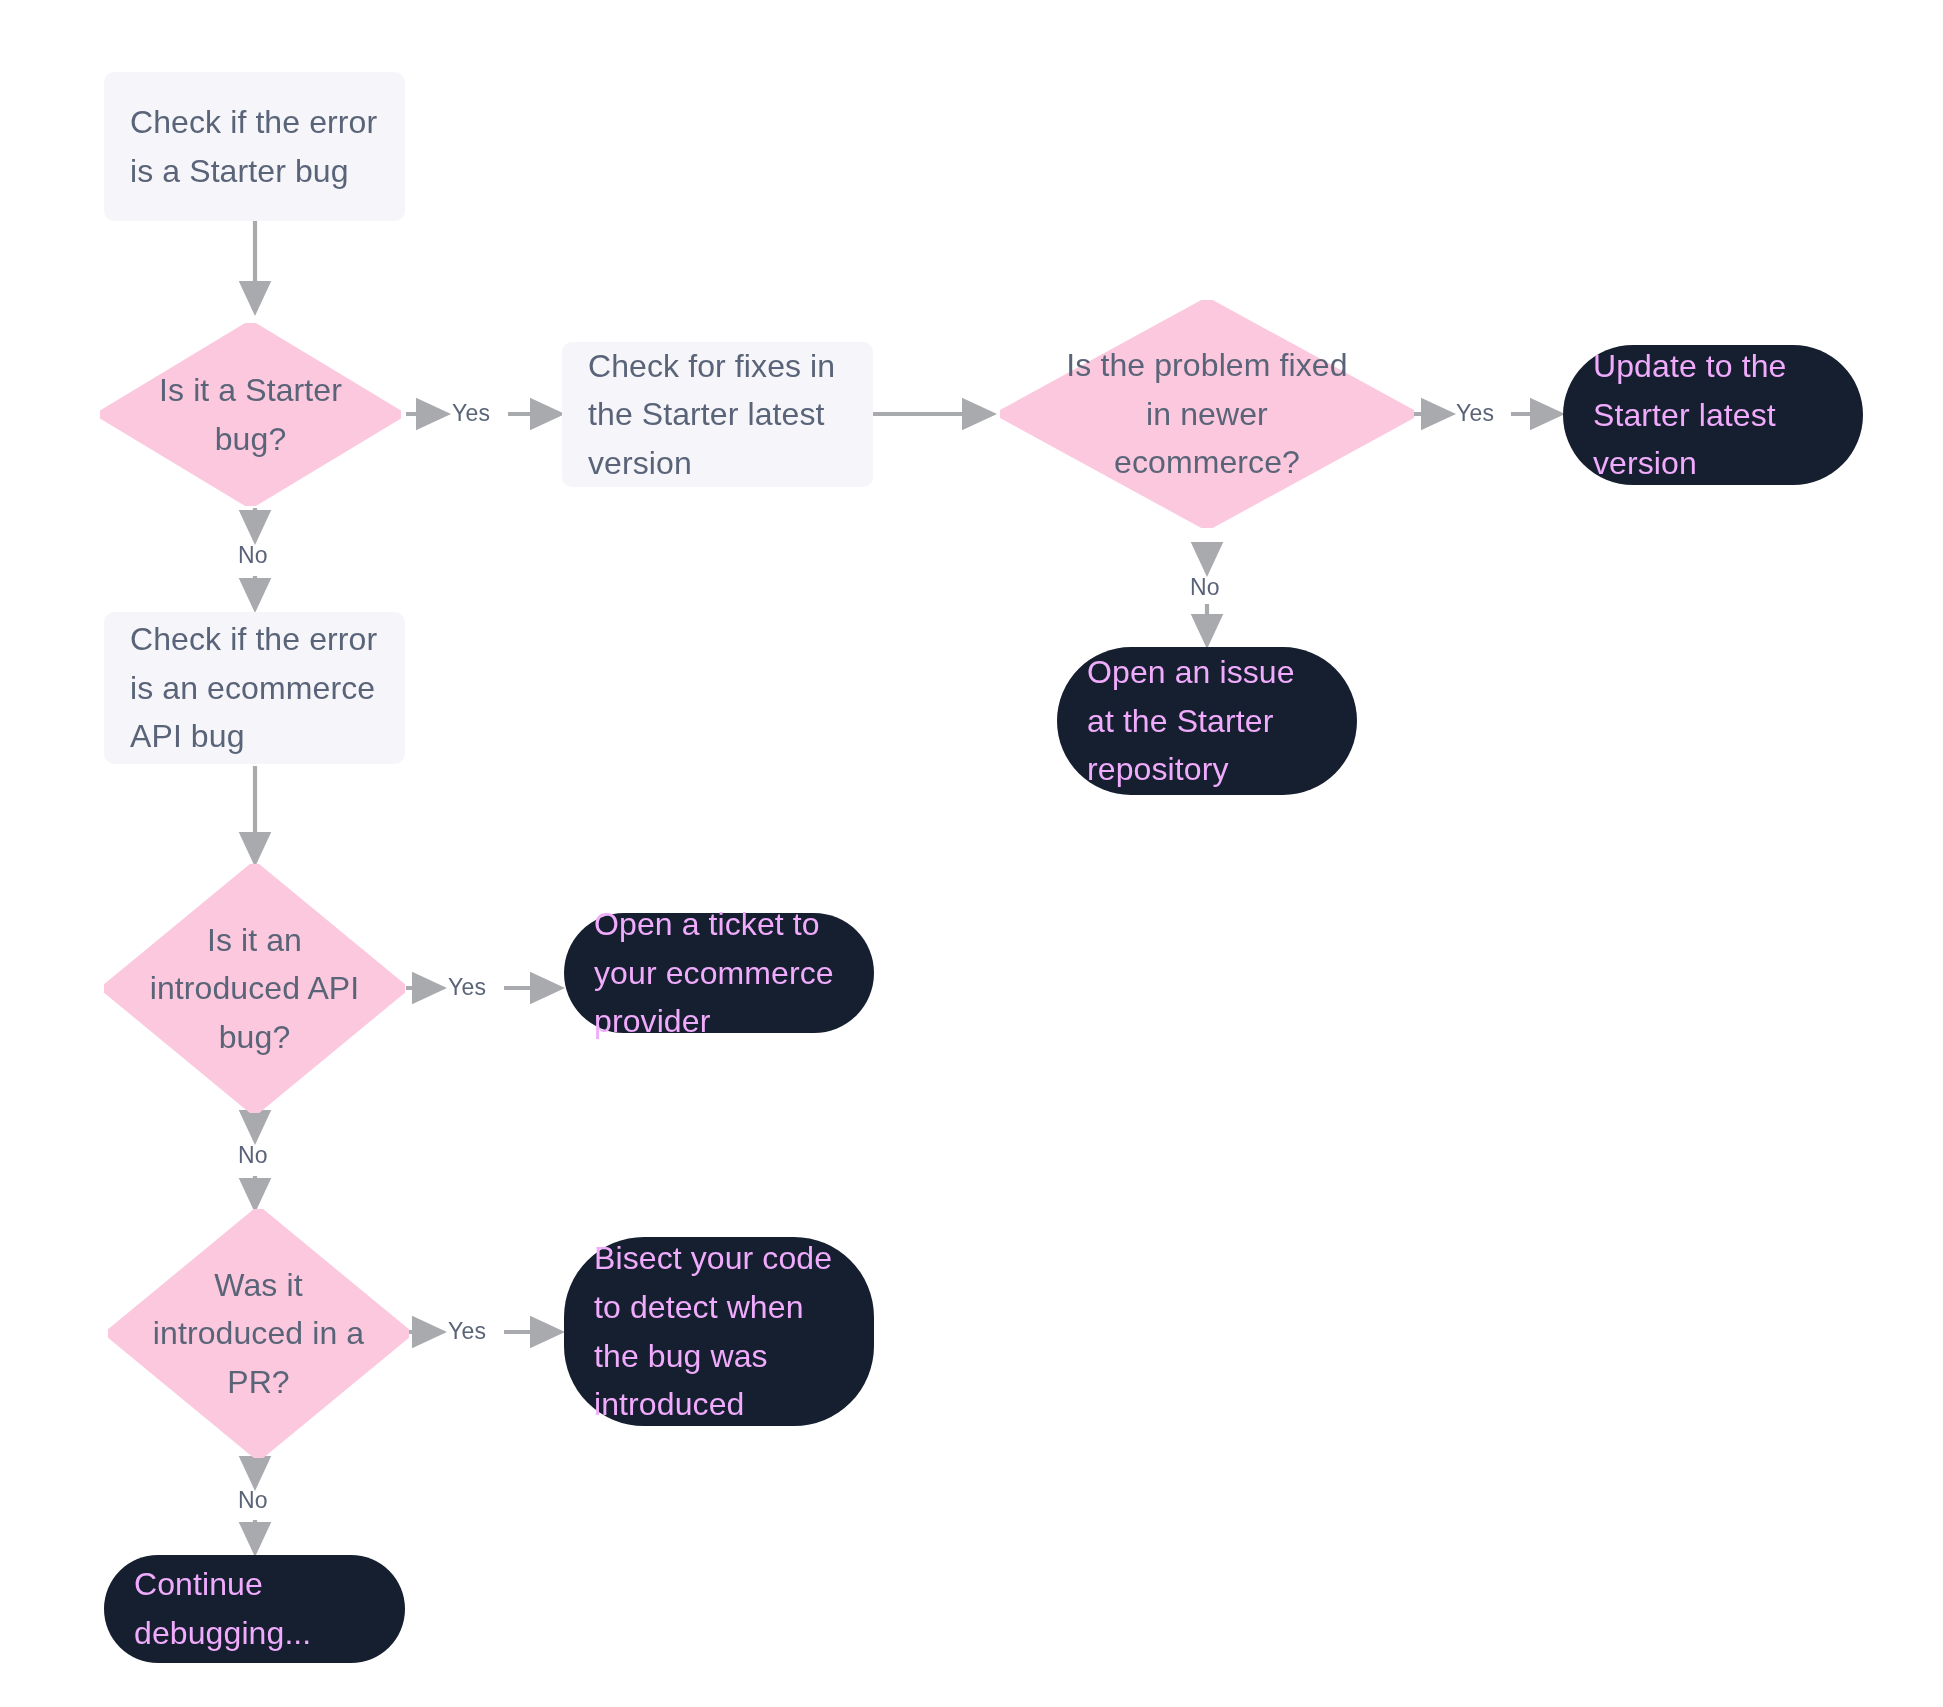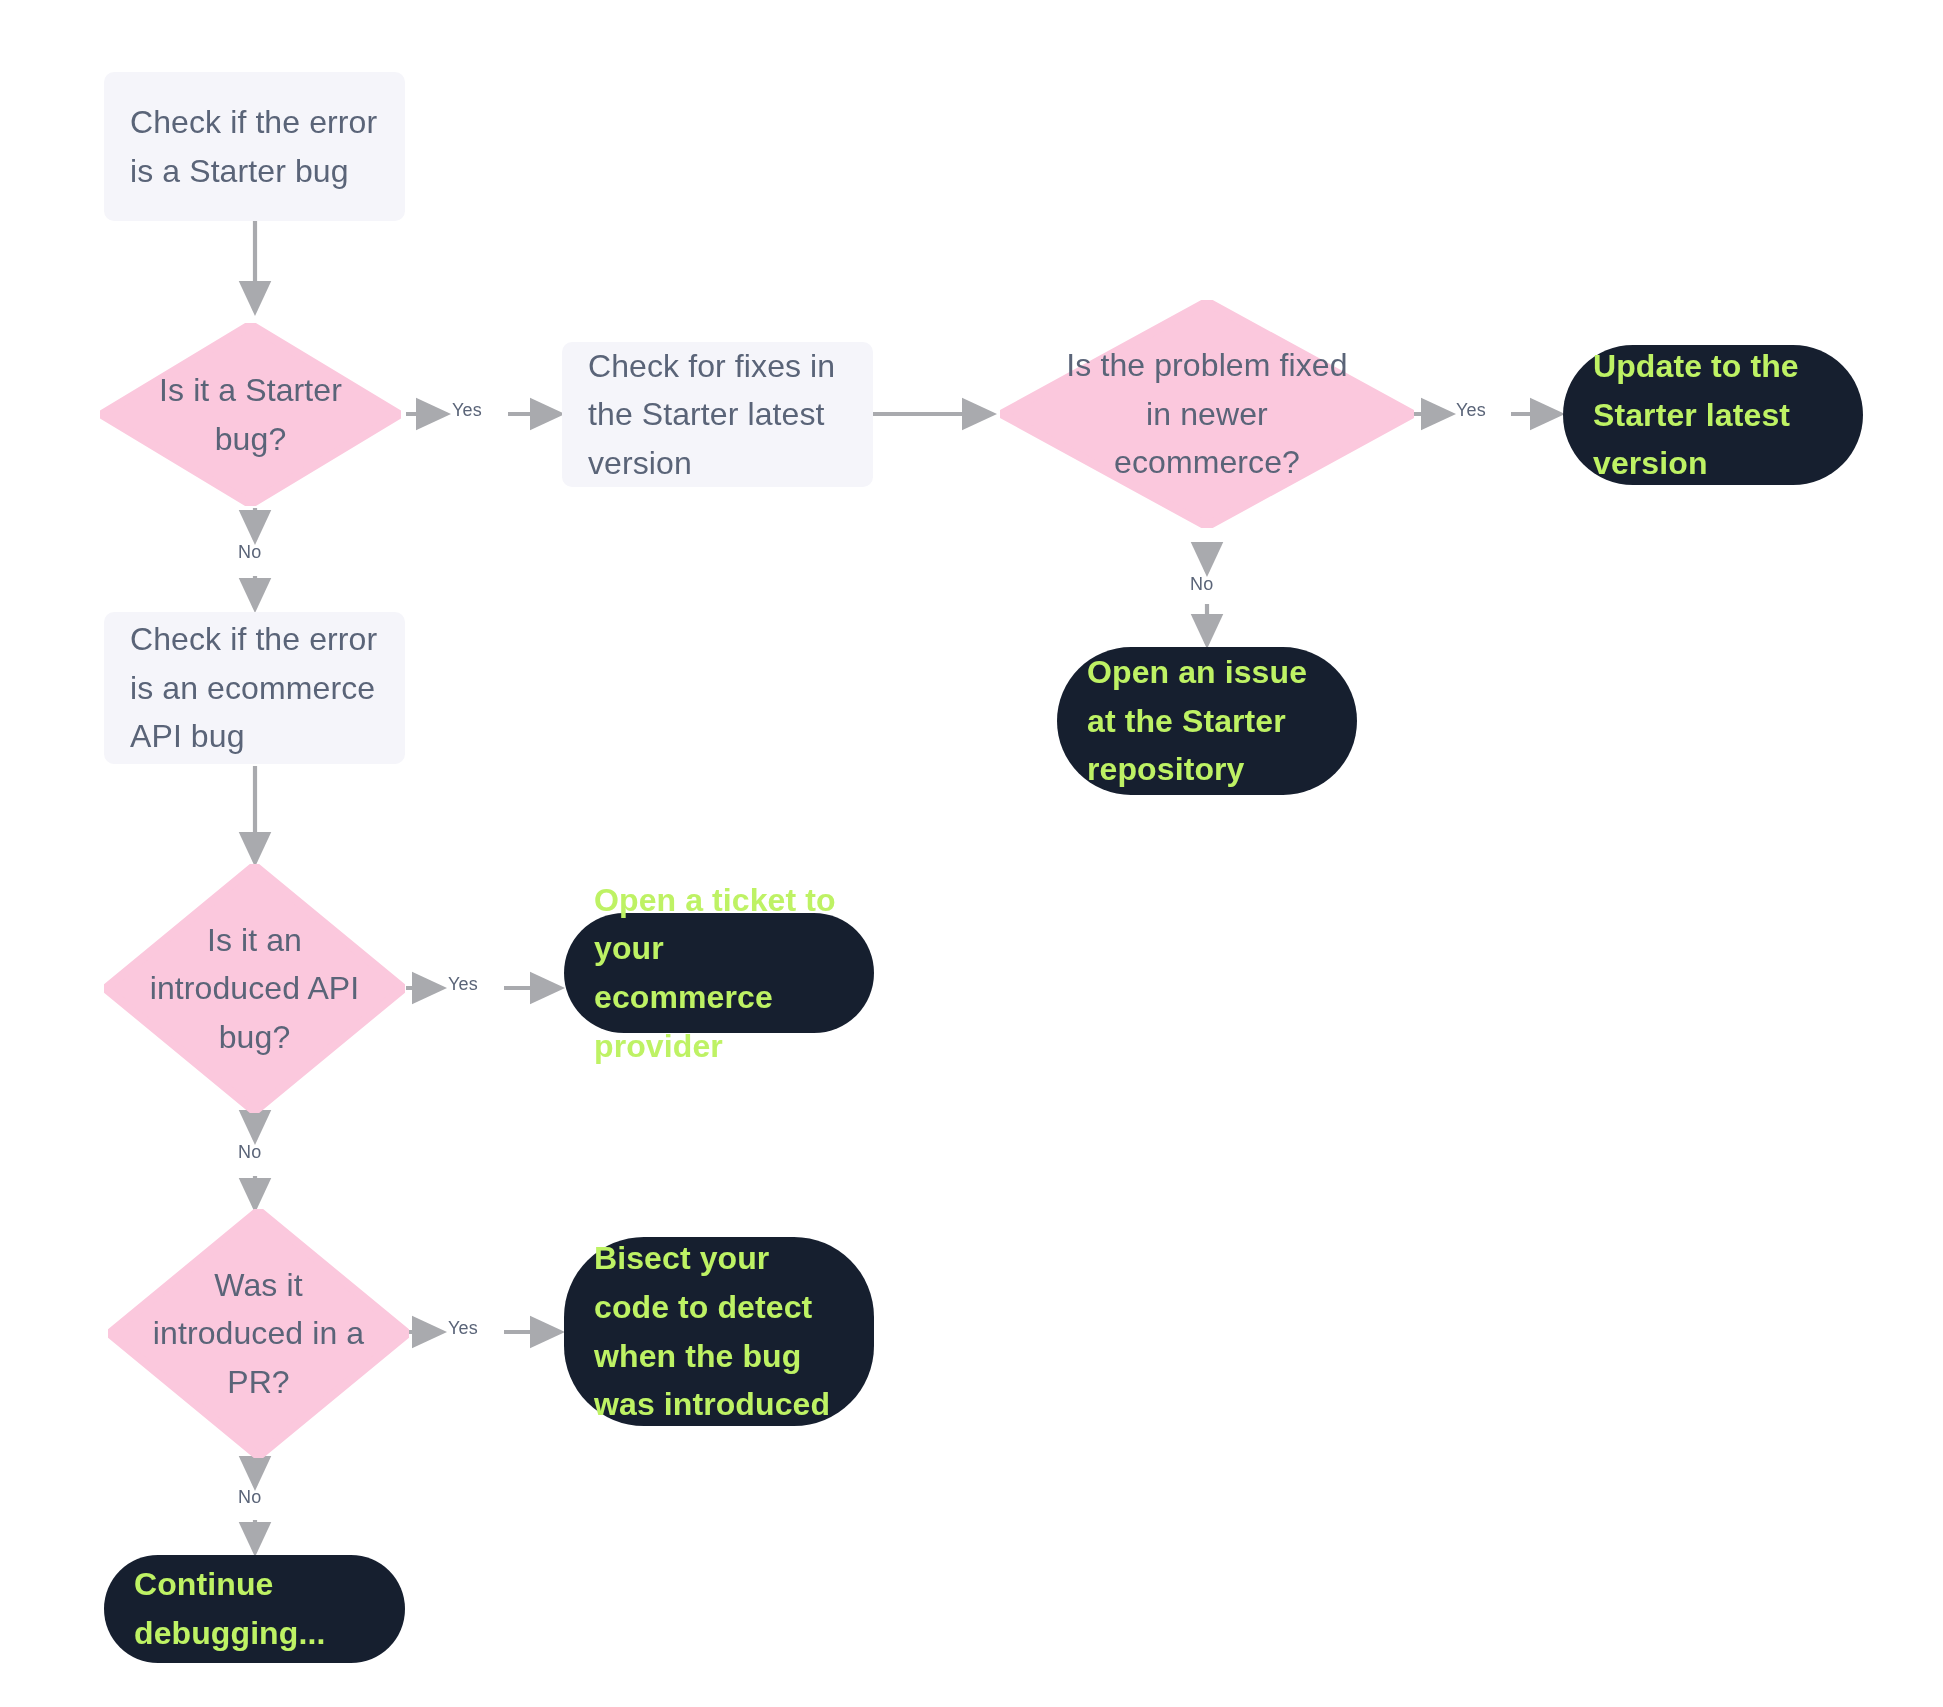--- a/index.html
+++ b/index.html
@@ -51,38 +51,37 @@
     z-index: 0;
   }
   .node.decision .dlabel {
     position: relative;
     z-index: 1;
     width: 74%;
   }
   
   .node.terminal {
     background: #161f2f;
-    color: #bef264;
+    color: #f0abfc;
     padding: 8px 30px;
-    font-weight: bold;
   }
   .node .txt { display: block; width: 100%; }
 
   
   #wires {
     position: absolute;
     left: 0; top: 0;
     width: 1943px;
     height: 1707px;
     z-index: 0;
     pointer-events: none;
   }
   .edge-label {
     position: absolute;
-    font-size: 18px;
+    font-size: 23px;
     color: #5a6478;
     letter-spacing: 0.2px;
     white-space: nowrap;
     z-index: 2;
   }
 </style>
 </head>
 <body>
 
 <div id="canvas">

